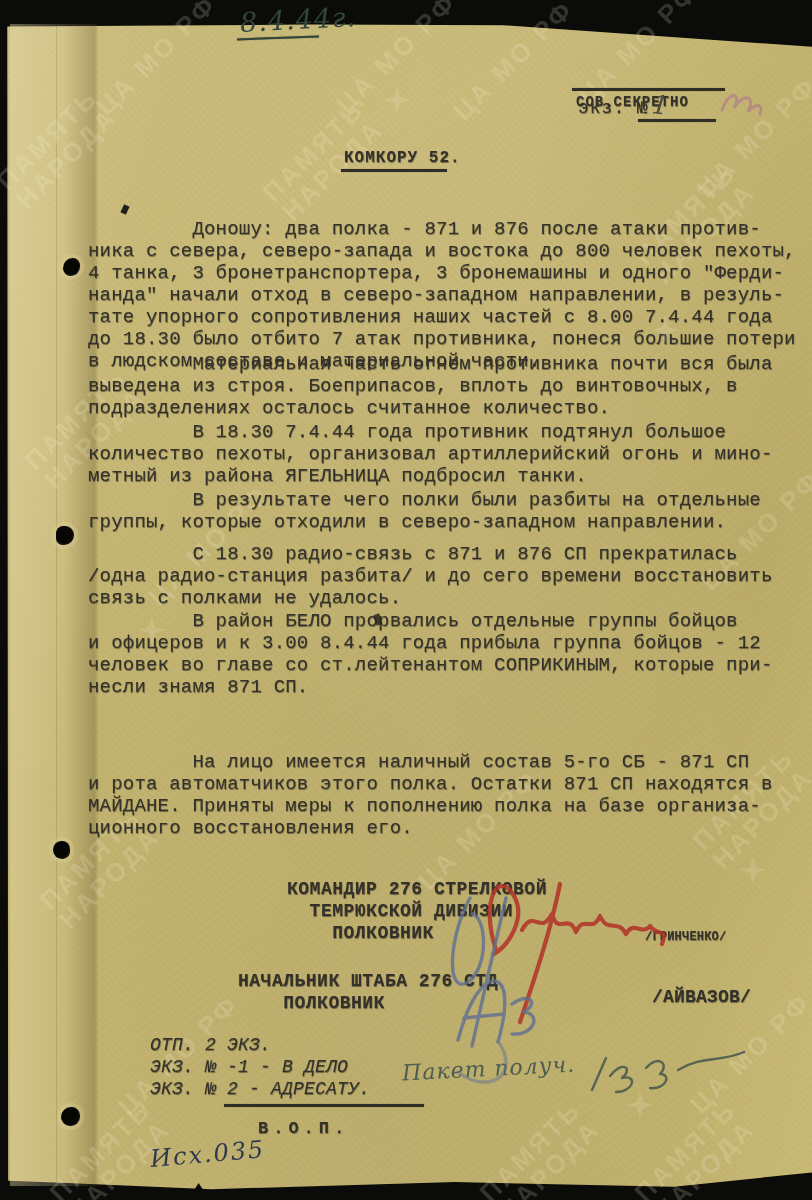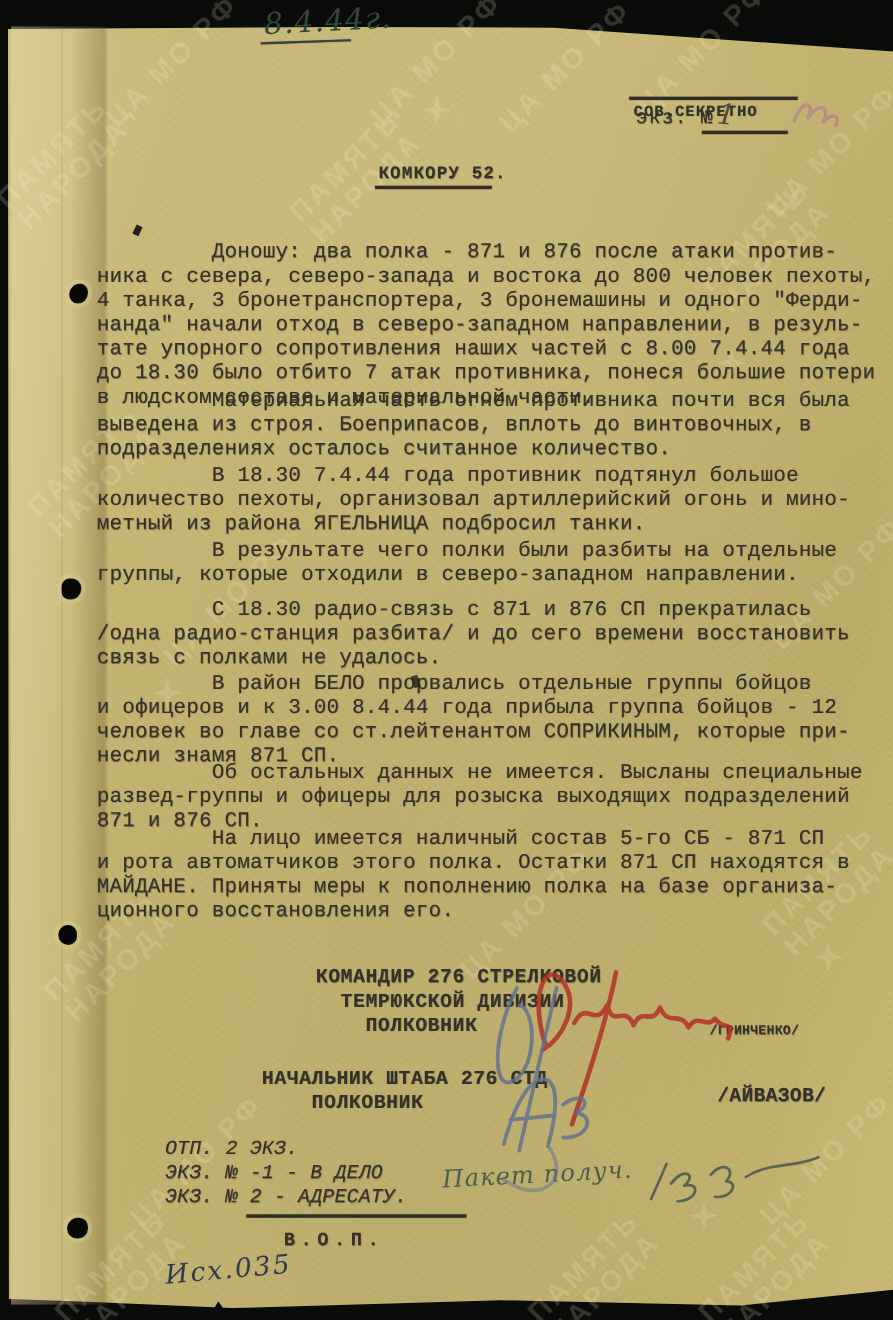--- a/index.html
+++ b/index.html
@@ -104,23 +104,20 @@
 метный из района ЯГЕЛЬНИЦА подбросил танки.</div>
   <div class="typed" style="left:88px;top:489px;">         В результате чего полки были разбиты на отдельные
 группы, которые отходили в северо-западном направлении.</div>
   <div class="typed" style="left:88px;top:543px;">         С 18.30 радио-связь с 871 и 876 СП прекратилась
 /одна радио-станция разбита/ и до сего времени восстановить
 связь с полками не удалось.</div>
   <div class="typed" style="left:88px;top:610px;">         В район БЕЛО прорвались отдельные группы бойцов
 и офицеров и к 3.00 8.4.44 года прибыла группа бойцов - 12
 человек во главе со ст.лейтенантом СОПРИКИНЫМ, которые при-
 несли знамя 871 СП.</div>
-  <div class="typed" style="left:88px;top:691px;">         Об остальных данных не имеется. Высланы специальные
-развед-группы и офицеры для розыска выходящих подразделений
-871 и 876 СП.</div>
   <div class="typed" style="left:88px;top:751px;">         На лицо имеется наличный состав 5-го СБ - 871 СП
 и рота автоматчиков этого полка. Остатки 871 СП находятся в
 МАЙДАНЕ. Приняты меры к пополнению полка на базе организа-
 ционного восстановления его.</div>
 
   <div class="typed typed-b" style="left:242px;top:878px;font-size:18px;letter-spacing:.5px;margin-left:45px;">КОМАНДИР 276 СТРЕЛКОВОЙ
   ТЕМРЮКСКОЙ ДИВИЗИИ
     ПОЛКОВНИК</div>
   <div class="typed typed-b" style="left:645px;top:926px;font-size:12px;text-align:center;">/ГРИНЧЕНКО/</div>
   <div class="typed typed-b" style="left:238px;top:970px;font-size:18px;letter-spacing:.5px;">НАЧАЛЬНИК ШТАБА 276 СТД

